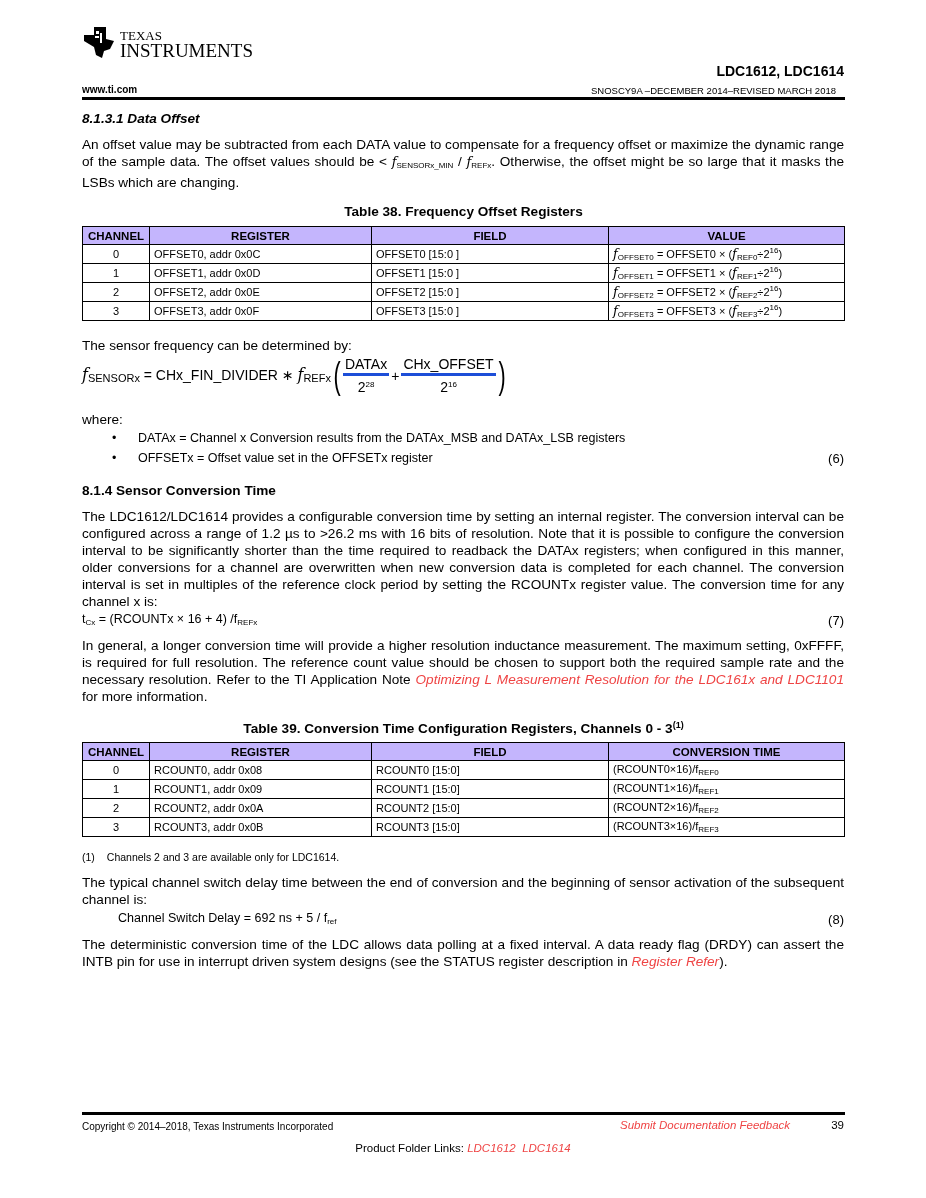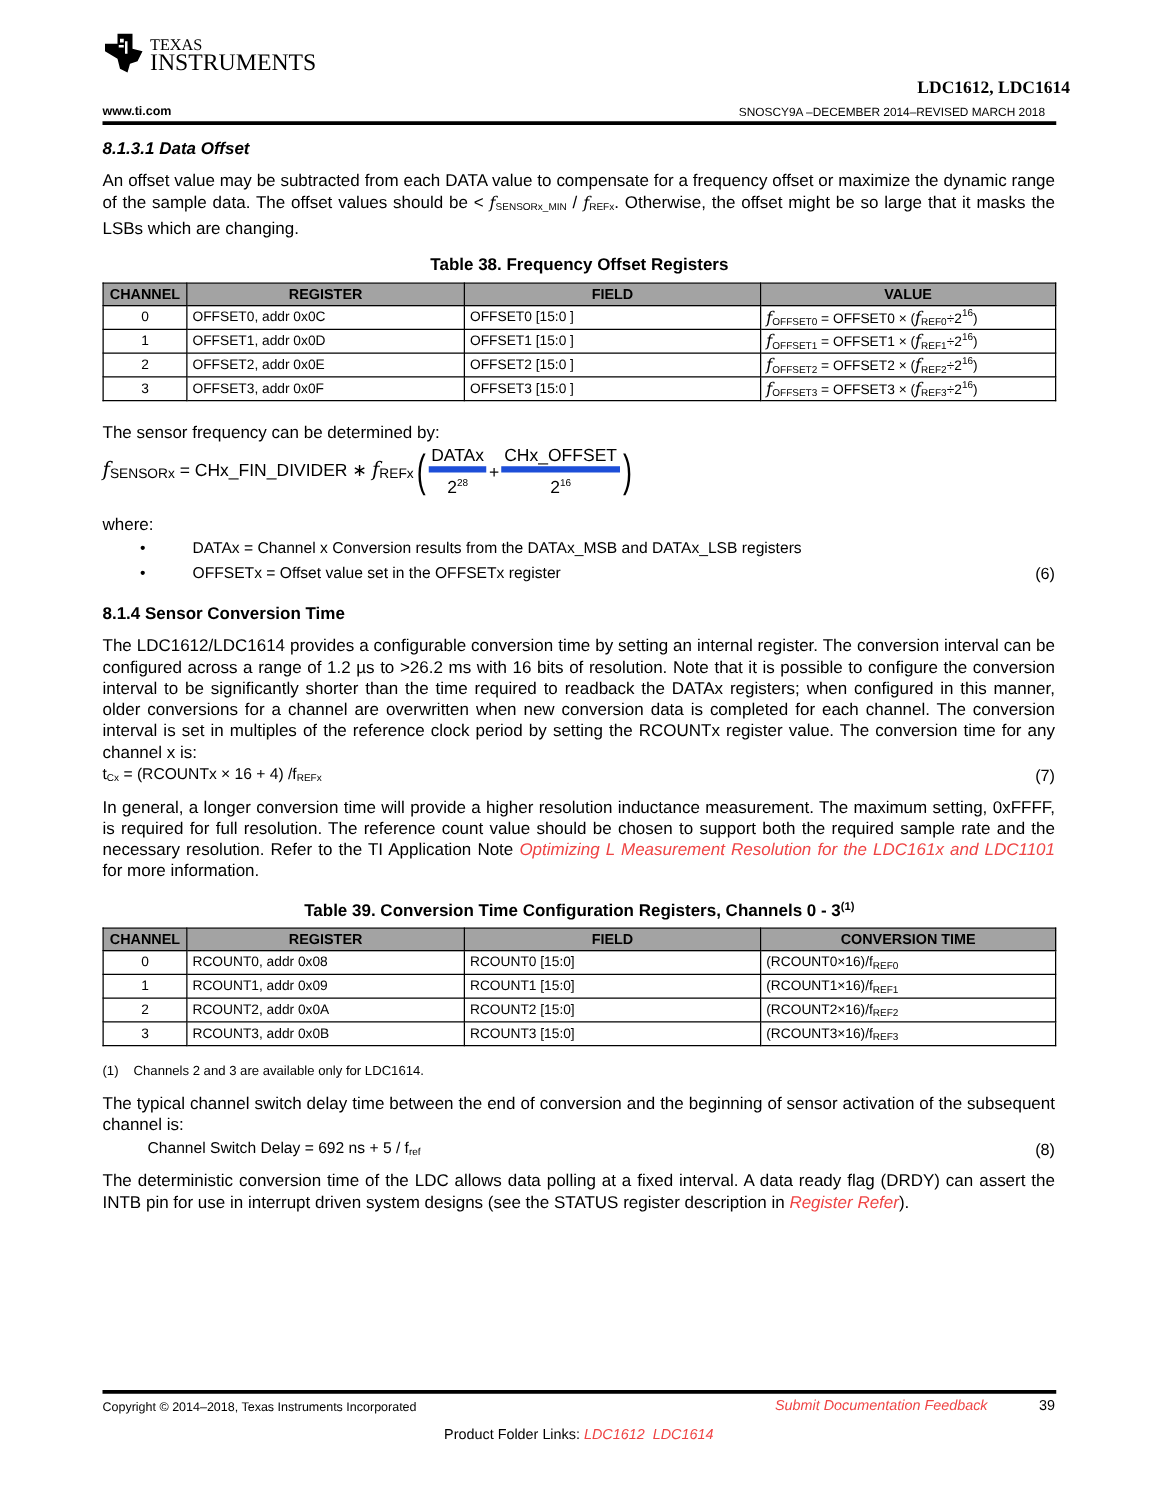--- a/index.html
+++ b/index.html
@@ -2,42 +2,42 @@
 <html><head>
 <meta charset="utf-8">
 <style>
   html, body { margin:0; padding:0; background:#fff; }
   body { width:926px; height:1198px; position:relative; overflow:hidden;
          font-family:"Liberation Sans", sans-serif; color:#000; }
   .abs { position:absolute; }
   .logo { left:82px; top:25px; width:145px; height:36px; }
   .logo-text { position:absolute; left:38px; top:3px; font-family:"Liberation Serif", serif;
                font-weight:normal; font-size:15px; line-height:15px; letter-spacing:0px; }
-  .hdr-title { right:70px; top:63px; font-size:14px; font-weight:bold;font-family:Liberation Serif, serif; }
+  .hdr-title { right:82px; top:63px; font-size:14px; font-weight:bold; }
   .hdr-url { left:82px; top:84px; font-size:10px; font-weight:bold; }
   .hdr-doc { right:90px; top:85px; font-size:9.5px; }
   .hdr-rule { left:82px; top:97px; width:763px; height:3px; background:#000; }
   .p { left:82px; width:762px; font-size:13.6px; line-height:17px; text-align:justify; }
   .h4 { left:82px; font-size:13.6px; font-weight:bold; font-style:italic; }
   .h3 { left:82px; font-size:13.6px; font-weight:bold;text-align:right; }
   .caption { left:82px; width:763px; text-align:center; font-size:13.6px; font-weight:bold; }
   table.t { position:absolute; left:82px; width:763px; border-collapse:collapse; font-size:11px; }
-  table.t th { background:#a3a3a3; font-weight:bold; border:1px solid #000; height:17px; padding:0 4px; font-size:11.5px; }
+  table.t th { background:#c4b5fd; font-weight:bold; border:1px solid #000; height:17px; padding:0 4px; font-size:11.5px; }
   table.t td { border:1px solid #000; height:18px; padding:0 4px; }
   table.t td.c { text-align:center; }
   .fi { font-family:"DejaVu Serif", serif; font-style:italic; font-size:13px; }
   sub { font-size:8px; vertical-align:-2px; }
   sup { font-size:8px; vertical-align:5px; }
   .link { color:#ef4444; font-style:italic; }
   .eqnum { right:82px; font-size:13px; }
   .bullet { left:112px; font-size:12.5px; }
   .bullet::before { content:"•"; position:absolute; left:0; }
-  .bullet span.txt { margin-left:42px; }
+  .bullet span.txt { margin-left:26px; }
   .frac { display:inline-block; text-align:center; vertical-align:middle; }
-  .frac .num { display:block; border-bottom:5px solid #1d4ed8; padding:0 2px; line-height:17px; }
+  .frac .num { display:block; border-bottom:3px solid #1d4ed8; padding:0 2px; line-height:17px; }
   .frac .den { display:block; line-height:17px; }
   .paren { font-size:36px; font-weight:100; vertical-align:middle; line-height:36px; transform:scaleX(0.6); display:inline-block; }
   .foot-rule { left:82px; top:1112px; width:763px; height:3px; background:#000; }
   .foot-copy { left:82px; top:1121px; font-size:10px; }
   .foot-fb { left:620px; top:1119px; font-size:11.5px; }
   .foot-pg { right:82px; top:1119px; font-size:11.5px;text-align:right; }
   .foot-links { left:0; width:926px; text-align:center; top:1142px; font-size:11.5px; }
 </style>
 </head>
 <body>

